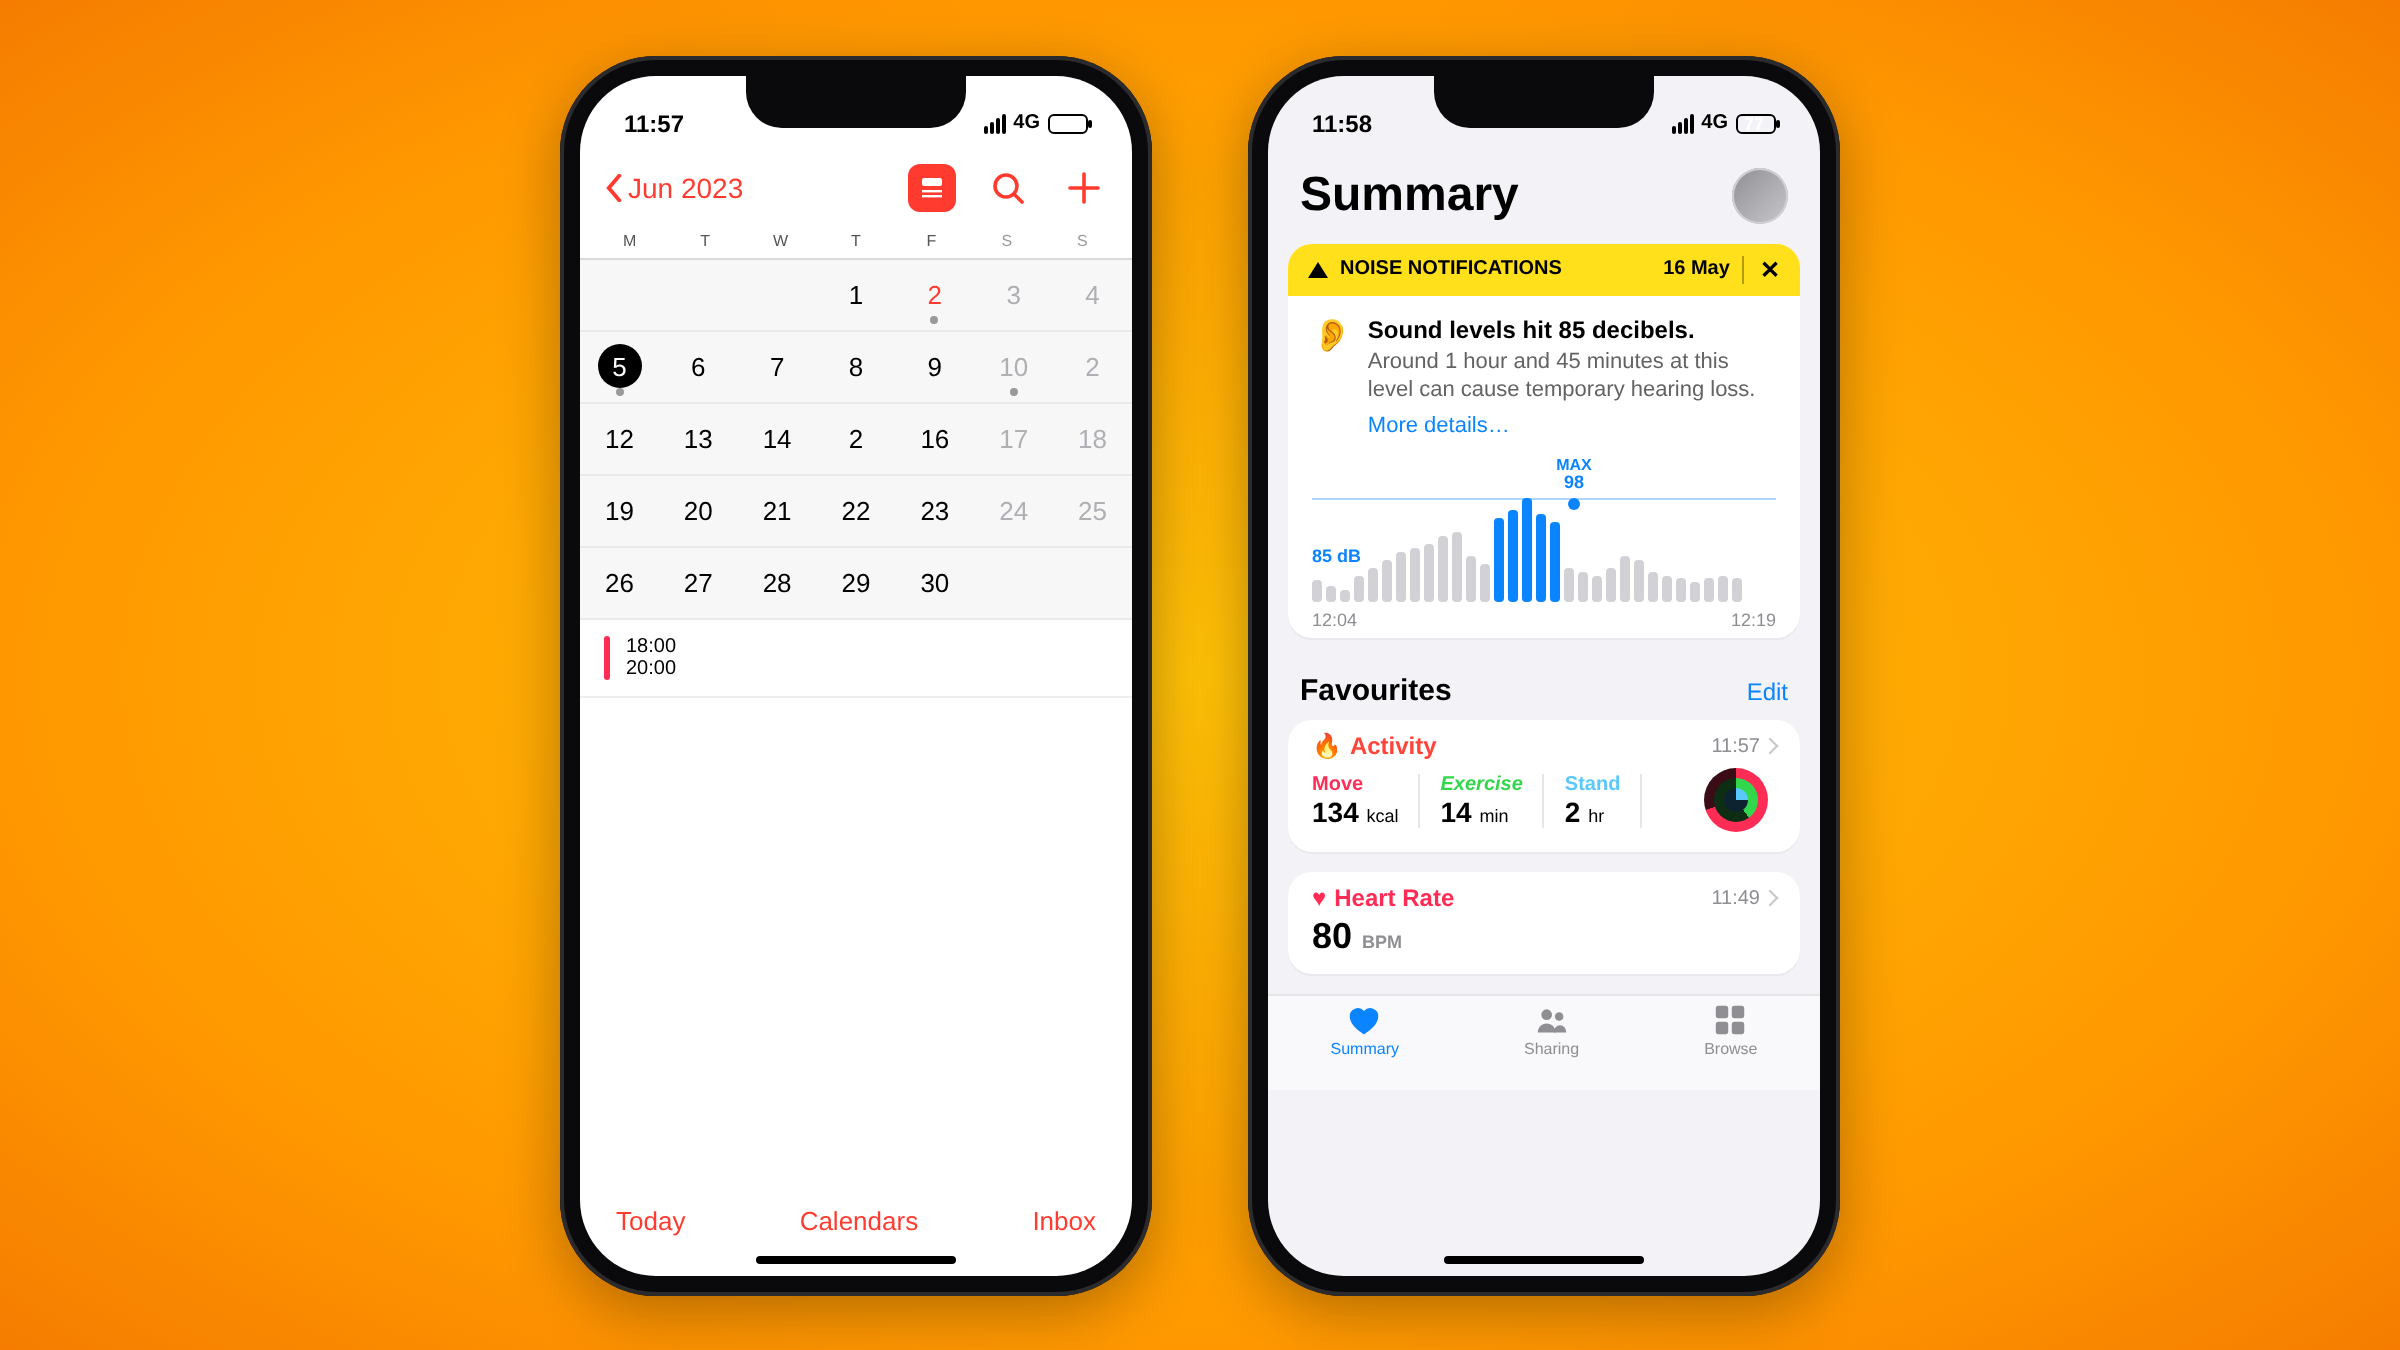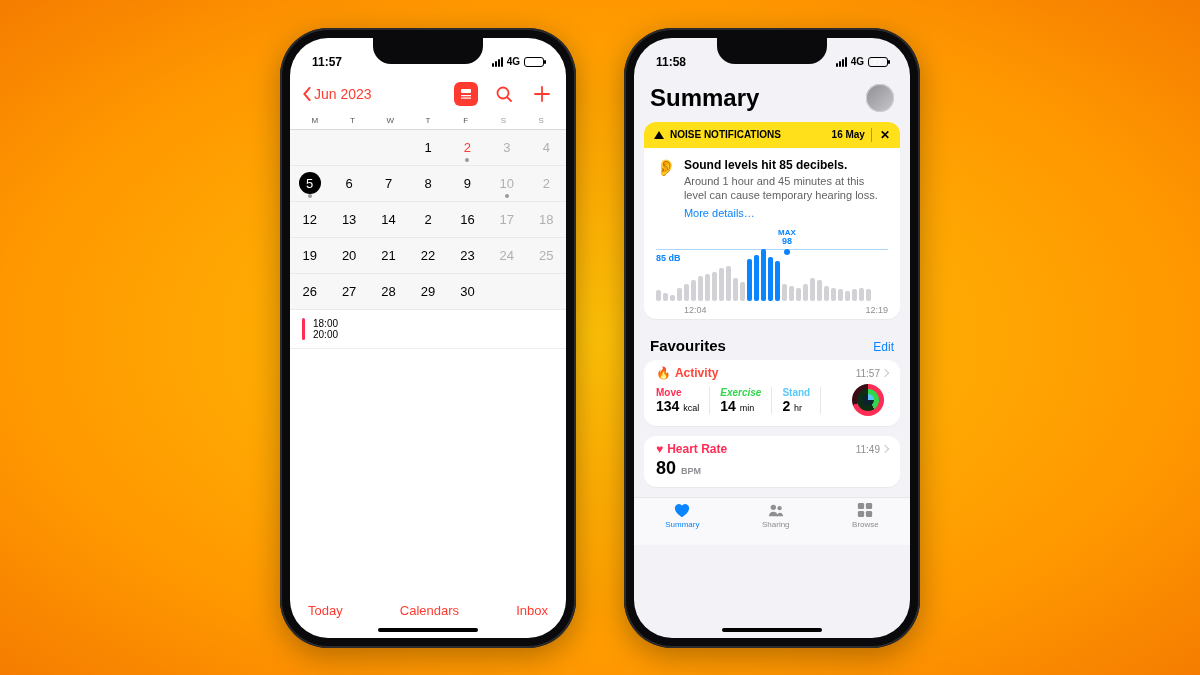--- a/index.html
+++ b/index.html
@@ -104,29 +104,29 @@
   .banner .warn{width:0;height:0;border-left:5px solid transparent;border-right:5px solid transparent;border-bottom:8px solid #000;position:relative;}
   .banner .sp{flex:1;}
   .banner .close{font-size:12px;border-left:1px solid rgba(0,0,0,.3);padding-left:8px;}
   .noise-body{display:flex;gap:8px;padding:10px 12px 4px;}
   .ear{color:#0a84ff;font-size:16px;}
   .nb-title{font-size:12px;font-weight:700;margin-bottom:2px;}
   .nb-desc{font-size:11px;color:#636366;line-height:1.35;}
   .more{color:#0a84ff;font-size:11px;margin-top:4px;}
   .chart-area{position:relative;height:86px;margin:6px 12px 4px;}
   .chart-labels{font-size:9px;color:#0a84ff;font-weight:600;}
-  .thr{position:absolute;left:0;top:24px;}
+  .thr{position:absolute;left:0;top:44px;}
   .max{position:absolute;left:118px;top:0px;text-align:center;width:26px;line-height:1;}
   .max small{font-size:8px;display:block;}
   .bars{position:absolute;bottom:14px;left:0;right:0;display:flex;align-items:flex-end;gap:2px;height:52px;border-top:1px solid #0a84ff55;}
   .bar{width:5px;border-radius:2px;}
   .bar.g{background:#d1d1d6;}
   .bar.b{background:#0a84ff;}
   .peak{width:6px;height:6px;border-radius:50%;background:#0a84ff;position:absolute;left:128px;top:20px;}
-  .xaxis{position:absolute;bottom:0;left:0;right:0;display:flex;justify-content:space-between;font-size:9px;color:#8e8e93;margin-left:28px;}
+  .xaxis{position:absolute;bottom:0;left:0;right:0;display:flex;justify-content:space-between;font-size:9px;color:#8e8e93;}
   .fav-head{display:flex;justify-content:space-between;align-items:baseline;padding:8px 16px 6px;}
   .fav-title{font-size:15px;font-weight:800;}
   .edit{color:#0a84ff;font-size:12px;}
   .fav-row{display:flex;justify-content:space-between;align-items:center;padding:6px 12px 2px;}
   .fav-label{font-size:12px;font-weight:700;display:flex;align-items:center;gap:4px;}
   .fav-label.act{color:#ff453a;}
   .fav-label.hr{color:#ff2d55;}
   .fav-time{font-size:10px;color:#8e8e93;display:flex;align-items:center;gap:2px;}
   .act-metrics{display:flex;gap:0;padding:2px 12px 10px;align-items:center;}
   .metric{padding:0 10px;border-right:1px solid #e5e5ea;}

